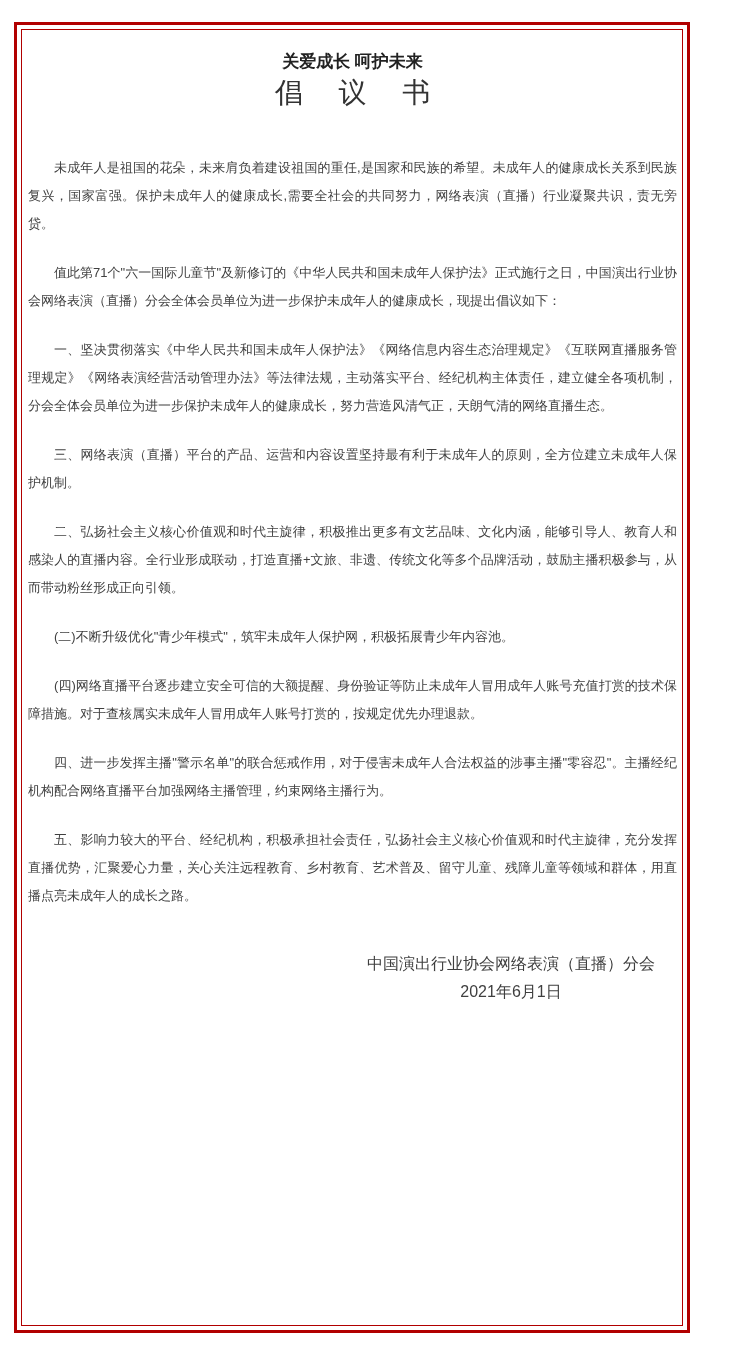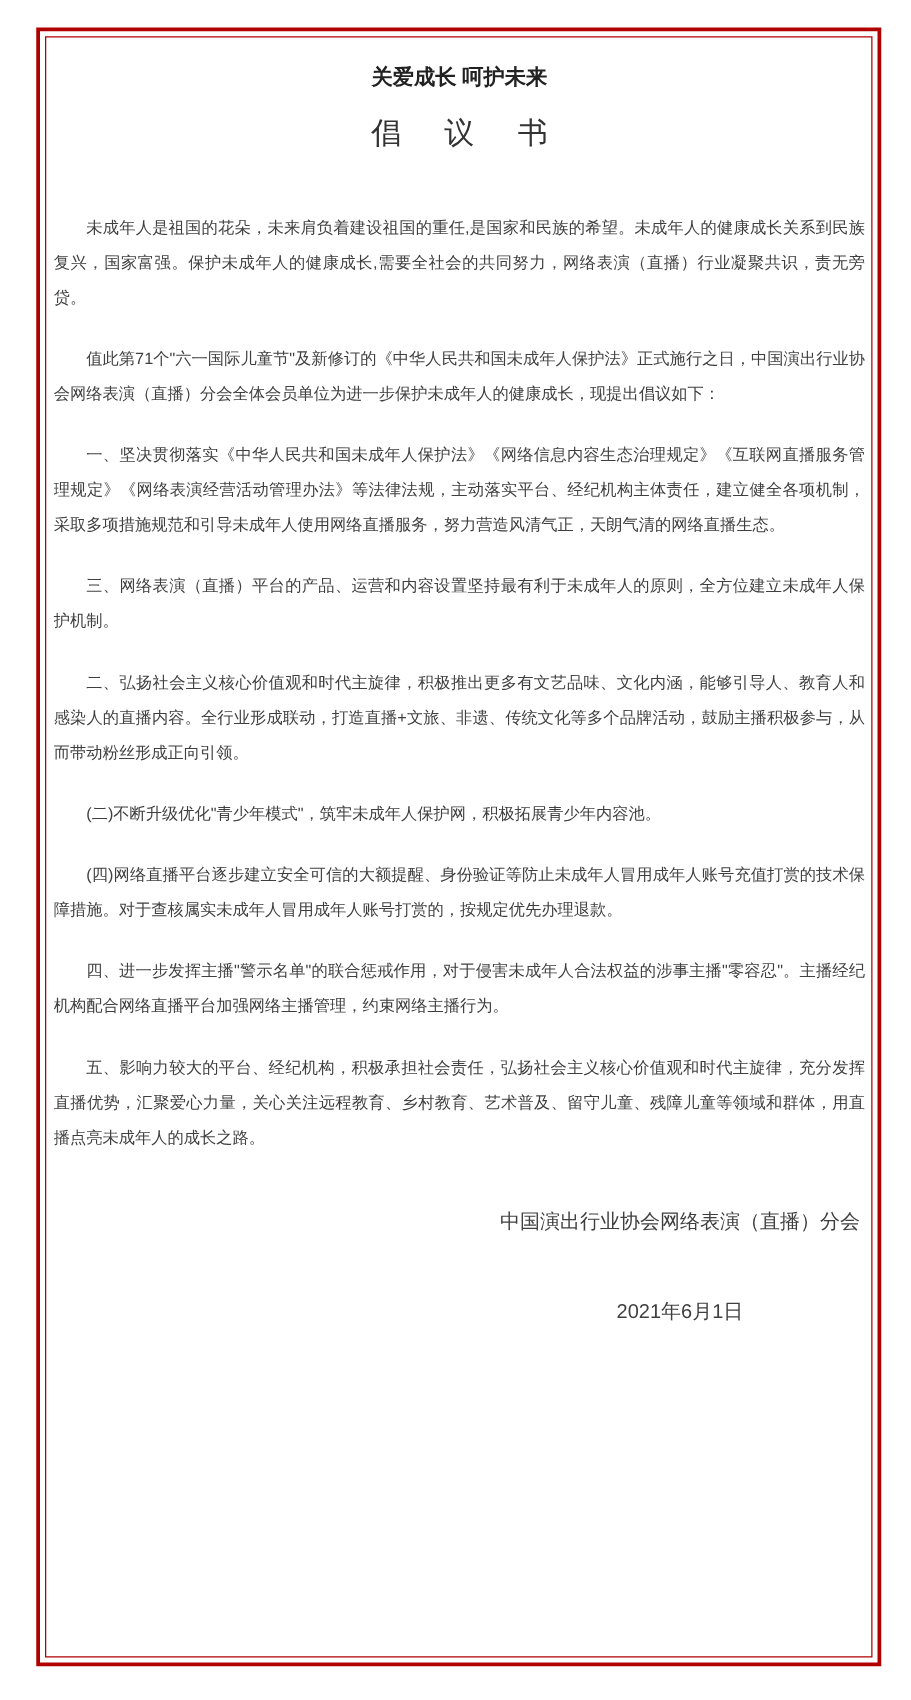--- a/index.html
+++ b/index.html
@@ -11,77 +11,77 @@
   *{margin:0;padding:0;box-sizing:border-box;}
   html,body{background:var(--page-bg);}
   body{
     font-family:"Liberation Sans","DejaVu Sans",sans-serif;
     width:729px;height:1360px;overflow:hidden;
   }
   .page{
     position:relative;width:729px;height:1360px;background:var(--page-bg);
   }
   .frame{
-    position:absolute;left:29px;top:22px;width:676px;height:1311px;
+    position:absolute;left:14px;top:22px;width:676px;height:1311px;
     border:3px solid var(--border-red);
   }
   .frame-inner{
     position:absolute;left:4px;top:4px;right:4px;bottom:4px;
     border:1px solid var(--border-red);
     padding:20px 5px 0 6px;
     overflow:hidden;
   }
   .doc-header{text-align:center;color:var(--title-color);}
   .slogan{
     font-size:17px;font-weight:bold;line-height:24px;
   }
   .subtitle{
     font-size:17px;font-weight:bold;line-height:24px;margin-top:8px;
   }
   .doc-title{
-    font-size:24px;font-weight:400;line-height:34px;margin-top:16px;
+    font-size:28px;font-weight:400;line-height:34px;margin-top:2px;
     letter-spacing:14px;text-indent:14px; 
     color:#333333;
   }
   .doc-body{
     margin-top:44px;
     color:var(--body-color);
     font-size:13px;line-height:28px;
   }
   .doc-body p{
     text-indent:2em;
     text-align:justify;
     margin-bottom:21px;
   }
   .signature-block{
     margin-top:40px;
     margin-left:auto;
-    margin-right:4px;
+    margin-right:22px;
     width:max-content;
     display:flex;flex-direction:column;align-items:center;
     color:var(--body-color);
-    font-size:16px;line-height:28px;gap:44px;
+    font-size:16px;line-height:28px;
   }
 </style>
 </head>
 <body>
 
 <div class="page">
   <div class="frame">
     <div class="frame-inner">
 
       <div class="doc-header">
         <div class="slogan">关爱成长 呵护未来</div>
         <div class="doc-title">倡 议 书</div>
       </div>
 
       <div class="doc-body">
         <p>未成年人是祖国的花朵，未来肩负着建设祖国的重任,是国家和民族的希望。未成年人的健康成长关系到民族复兴，国家富强。保护未成年人的健康成长,需要全社会的共同努力，网络表演（直播）行业凝聚共识，责无旁贷。</p>
         <p>值此第71个"六一国际儿童节"及新修订的《中华人民共和国未成年人保护法》正式施行之日，中国演出行业协会网络表演（直播）分会全体会员单位为进一步保护未成年人的健康成长，现提出倡议如下：</p>
-        <p>一、坚决贯彻落实《中华人民共和国未成年人保护法》《网络信息内容生态治理规定》《互联网直播服务管理规定》《网络表演经营活动管理办法》等法律法规，主动落实平台、经纪机构主体责任，建立健全各项机制，采取多项措施规范和引导未成年人使用网络直播服务，努力营造风清气正，天朗气清的网络直播生态。</p>
+        <p>一、坚决贯彻落实《中华人民共和国未成年人保护法》《网络信息内容生态治理规定》《互联网直播服务管理规定》《网络表演经营活动管理办法》等法律法规，主动落实平台、经纪机构主体责任，建立健全各项机制，分会全体会员单位为进一步保护未成年人的健康成长，努力营造风清气正，天朗气清的网络直播生态。</p>
         <p>三、网络表演（直播）平台的产品、运营和内容设置坚持最有利于未成年人的原则，全方位建立未成年人保护机制。</p>
         <p>二、弘扬社会主义核心价值观和时代主旋律，积极推出更多有文艺品味、文化内涵，能够引导人、教育人和感染人的直播内容。全行业形成联动，打造直播+文旅、非遗、传统文化等多个品牌活动，鼓励主播积极参与，从而带动粉丝形成正向引领。</p>
         <p>(二)不断升级优化"青少年模式"，筑牢未成年人保护网，积极拓展青少年内容池。</p>
         <p>(四)网络直播平台逐步建立安全可信的大额提醒、身份验证等防止未成年人冒用成年人账号充值打赏的技术保障措施。对于查核属实未成年人冒用成年人账号打赏的，按规定优先办理退款。</p>
         <p>四、进一步发挥主播"警示名单"的联合惩戒作用，对于侵害未成年人合法权益的涉事主播"零容忍"。主播经纪机构配合网络直播平台加强网络主播管理，约束网络主播行为。</p>
         <p>五、影响力较大的平台、经纪机构，积极承担社会责任，弘扬社会主义核心价值观和时代主旋律，充分发挥直播优势，汇聚爱心力量，关心关注远程教育、乡村教育、艺术普及、留守儿童、残障儿童等领域和群体，用直播点亮未成年人的成长之路。</p>
       </div>
 
       <div class="signature-block">
         <div>中国演出行业协会网络表演（直播）分会</div>

